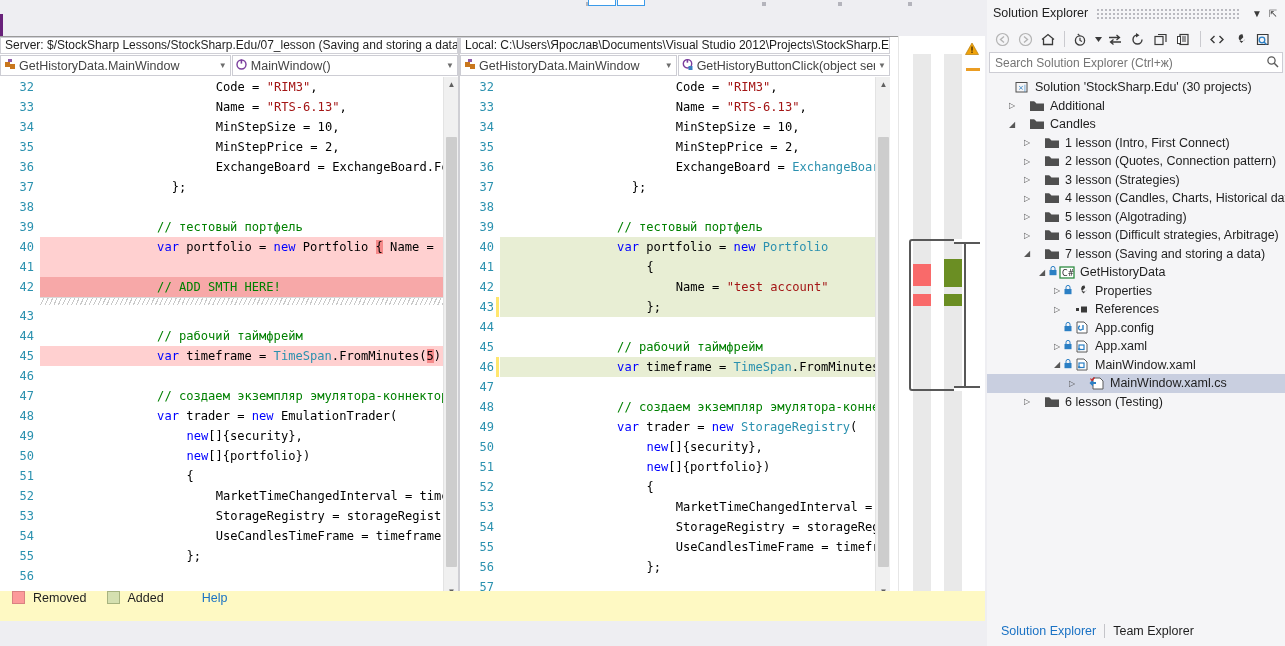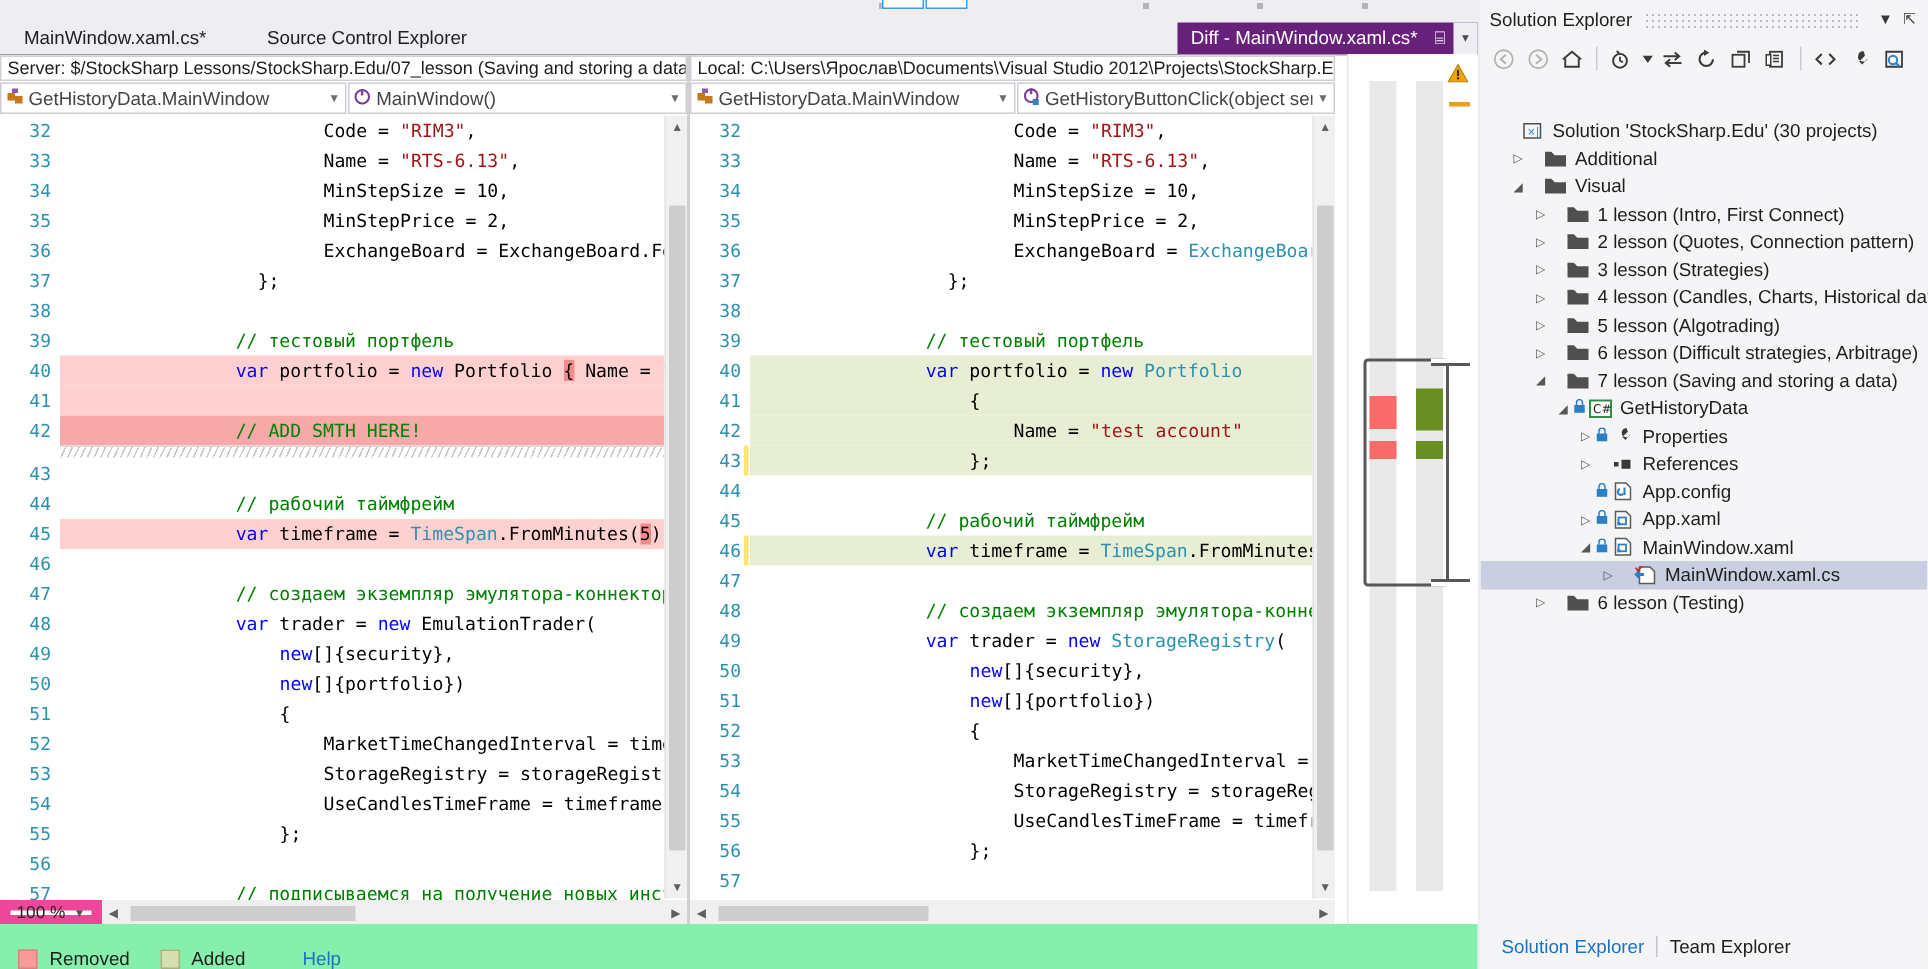--- a/index.html
+++ b/index.html
@@ -154,22 +154,22 @@
     position:absolute; left: 43px; top: -2px; width: 26px; height: 5px;
     background: #ffffff; border-bottom: 2px solid #585858;
   }
   .ov-view-notch2 {
     position:absolute; left: 43px; bottom: -2px; width: 26px; height: 5px;
     background: #ffffff; border-top: 2px solid #585858;
   }
 
   
   .legendbar {
-    position: absolute; left: 0; top: 616px; width: 985px; height: 30px;
-    background: #86efac; display: flex; align-items: flex-end; padding-left: 12px;
+    position: absolute; left: 0; top: 591px; width: 985px; height: 30px;
+    background: #fef9c3; display: flex; align-items: flex-start; padding-left: 12px;
     gap: 8px;
   }
   .sw { width: 13px; height: 13px; border: 1px solid #9a9a9a; }
   .sw-rem { background: #fc9a9a; border-color: #d98282; }
   .sw-add { background: #d5e0b0; border-color: #a7b37f; }
   .legend-label { font-size: 12.5px; color:#1e1e1e; margin-right: 12px; }
   .legend-help { font-size: 12.5px; color: #1a72c4; margin-left: 18px; }
 
   
   .se {
@@ -230,30 +230,20 @@
     <div class="tb-dot" style="left:838px"></div>
     <div class="tb-dot" style="left:908px"></div>
     <div class="split-btns">
       <div class="split-btn"></div>
       <div class="split-btn"></div>
     </div>
   </div>
 
   <div class="leftedge"></div>
 
-  <div class="tabrow">
-    <div class="tab-plain" style="left:8px">MainWindow.xaml.cs*</div>
-    <div class="tab-plain" style="left:170px">Source Control Explorer</div>
-    <div class="tab-active">
-      <span class="t-label">Diff - MainWindow.xaml.cs*</span>
-      <span class="tab-ic">⌸</span>
-      <span class="tab-ic x">✕</span>
-    </div>
-    <div class="tab-chev" style="position:absolute; right:0; top:1px;">▾</div>
-  </div>
 
   <div class="editor">
 
     <div class="pane pane-left">
       <div class="pathbar">Server: $/StockSharp Lessons/StockSharp.Edu/07_lesson (Saving and storing a data)</div>
       <div class="navbar">
         <div class="nav-combo nc-a">
           <span class="ci">
             <svg width="13" height="13" viewBox="0 0 13 13">
               <rect x="1" y="4" width="5" height="5" fill="#c9771d"></rect>
@@ -514,20 +504,29 @@
       </span>
       <span class="se-tb">
         <svg width="16" height="15" viewBox="0 0 16 15">
             <path d="M2.5 2.5 H13 V12.5 H2.5 Z" fill="none" stroke="#3a3a3a" stroke-width="1.2"></path>
             <circle cx="7" cy="8" r="2.8" fill="none" stroke="#2b7fc4" stroke-width="1.3"></circle>
             <path d="M9 10 L11.5 12.5" stroke="#2b7fc4" stroke-width="1.4"></path>
           </svg>
       </span>
     </div>
 
+    <div class="se-search">
+      <input type="text" placeholder="Search Solution Explorer (Ctrl+ж)" style="">
+      <span style="width:20px; text-align:center;">
+        <svg width="13" height="13" viewBox="0 0 13 13">
+            <circle cx="5.5" cy="5.5" r="3.6" fill="none" stroke="#5a5a5a" stroke-width="1.3"></circle>
+            <path d="M8.3 8.3 L12 12" stroke="#5a5a5a" stroke-width="1.5"></path>
+          </svg>
+      </span>
+    </div>
 
     <div class="se-tree" id="se-tree">
         <div class="tr" style="padding-left: 4px;">
           <span class="tw"></span>
           <span class="tlock"></span>
           <span class="ticon">
             <svg width="16" height="13" viewBox="0 0 16 13">
               <rect x="2" y="1.5" width="11" height="9.5" fill="none" stroke="#4f4f4f" stroke-width="1"></rect>
               <text x="4" y="9" font-size="7" fill="#2b7fc4" font-family="DejaVu Sans">⨯|</text>
             </svg>
@@ -547,21 +546,21 @@
         </div>
         <div class="tr" style="padding-left: 19px;">
           <span class="tw">◢</span>
           <span class="tlock"></span>
           <span class="ticon">
             <svg width="16" height="14" viewBox="0 0 16 14">
               <path d="M1 3.5 V12 H15 V4.5 H7.5 L6 3 H1 Z" fill="#4f4f4f"></path>
               <path d="M1 3.5 V2.2 H5.2 L6.4 3.5 Z" fill="#4f4f4f"></path>
             </svg>
           </span>
-          <span class="tlabel">Visual</span>
+          <span class="tlabel">Candles</span>
         </div>
         <div class="tr" style="padding-left: 34px;">
           <span class="tw">▷</span>
           <span class="tlock"></span>
           <span class="ticon">
             <svg width="16" height="14" viewBox="0 0 16 14">
               <path d="M1 3.5 V12 H15 V4.5 H7.5 L6 3 H1 Z" fill="#4f4f4f"></path>
               <path d="M1 3.5 V2.2 H5.2 L6.4 3.5 Z" fill="#4f4f4f"></path>
             </svg>
           </span>

